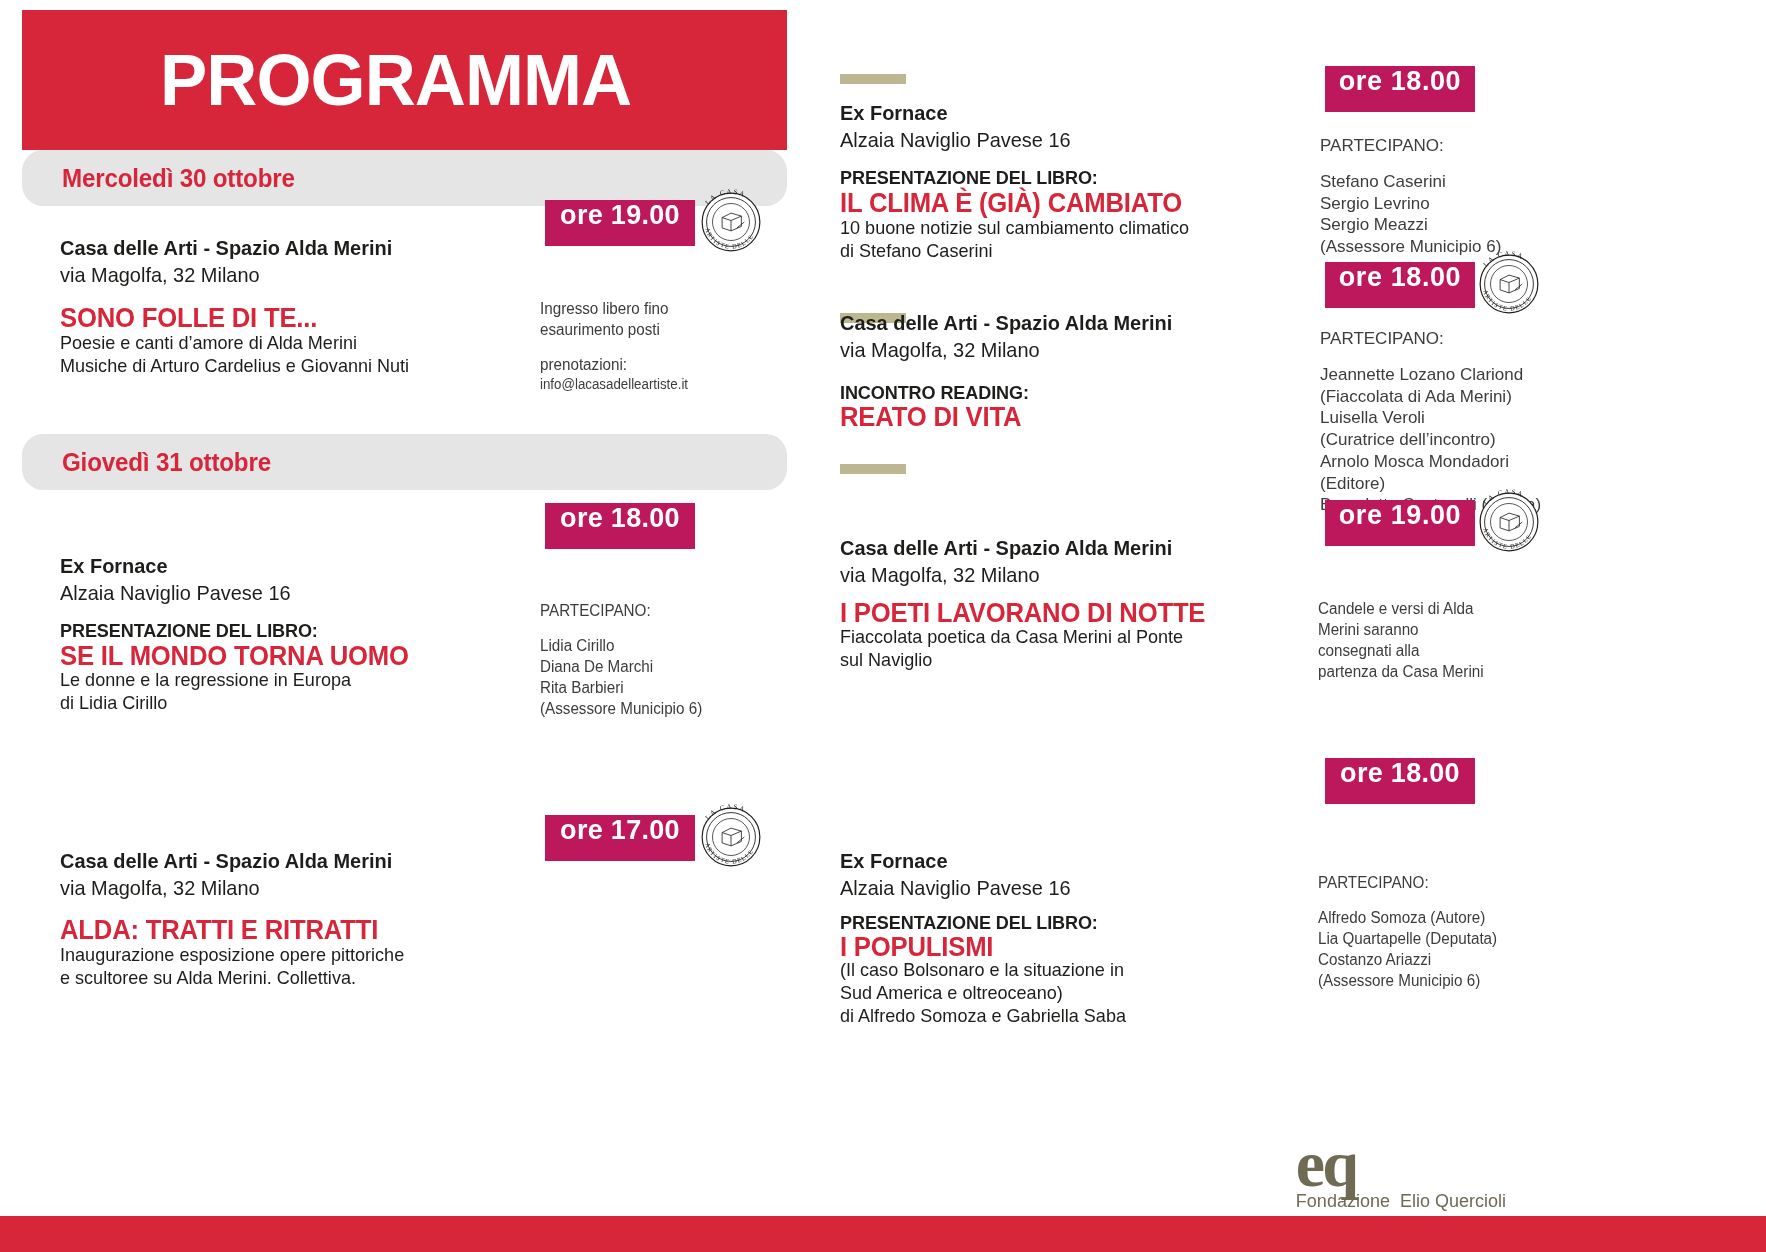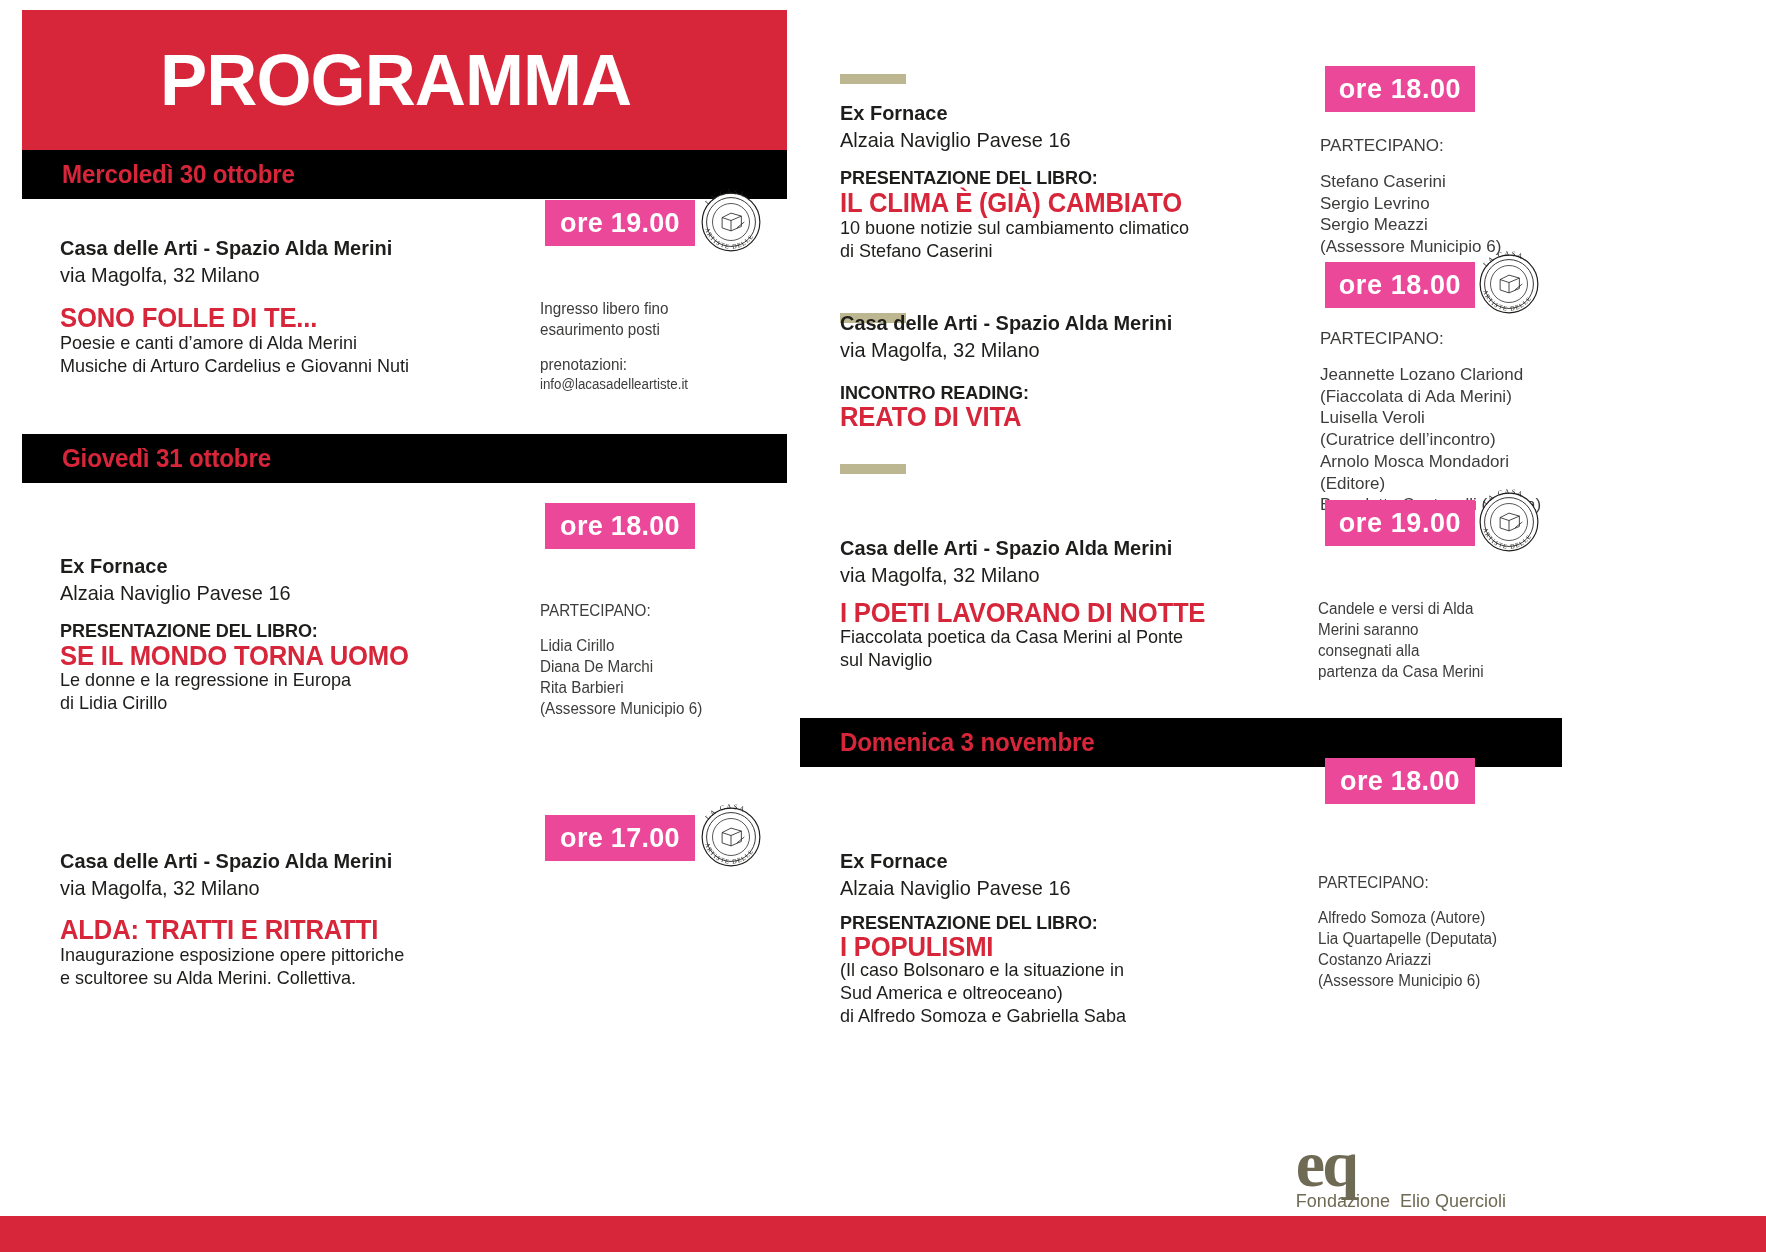--- a/index.html
+++ b/index.html
@@ -11,42 +11,42 @@
     overflow:hidden;
     color:#1d1d1b;
   }
   .poster{position:absolute;inset:0;}
 
   
   .redbar{background:#d7253a;}
 
   .bar-date{
     position:absolute;
-    height:49px;
-    background:#000000;
-    display:flex;align-items:center;
+    height:56px;
+    background:#e5e5e5;
+    display:flex;align-items:center;border-radius:21px;
   }
   .bar-date .dlabel{
     margin-left:40px;
     color:#d7253a;
     font-weight:bold;
     font-size:26px;
     letter-spacing:-0.2px;
     font-family:"Liberation Sans", sans-serif;
     transform:scaleX(0.93);
     transform-origin:left center;
   }
 
   .ore{
     position:absolute;
-    background:#ec4899;
+    background:#be185d;
     color:#fff;
     font-weight:bold;
     font-size:27px;
-    display:flex;align-items:center;justify-content:center;
+    display:flex;align-items:flex-start;justify-content:center;
     letter-spacing:0.3px;
   }
   .ore.rounded{font-size:27px;letter-spacing:0.6px;}
 
   
   .stamp{position:absolute;width:74px;height:74px;}
 
   
   .blk{position:absolute;}
   .venue{
@@ -318,23 +318,20 @@
     <div>sul Naviglio</div>
   </div>
 
   <div class="note" style="left:1318px;top:598px;width:250px;">
     <div>Candele e versi di Alda</div>
     <div>Merini saranno</div>
     <div>consegnati alla</div>
     <div>partenza da Casa Merini</div>
   </div>
 
-  <div class="bar-date" style="left:800px;top:718px;width:762px;">
-    <span class="dlabel">Domenica 3 novembre</span>
-  </div>
 
   <div class="ore" style="left:1325px;top:758px;width:150px;height:46px;">
     <span>ore 18.00</span>
   </div>
 
   <div class="blk venue" style="left:840px;top:848px;width:470px;">
     <div>Ex Fornace</div>
     <div class="addr">Alzaia Naviglio Pavese 16</div>
   </div>
   <div class="blk kicker" style="left:840px;top:912px;width:470px;">PRESENTAZIONE DEL LIBRO:</div>

